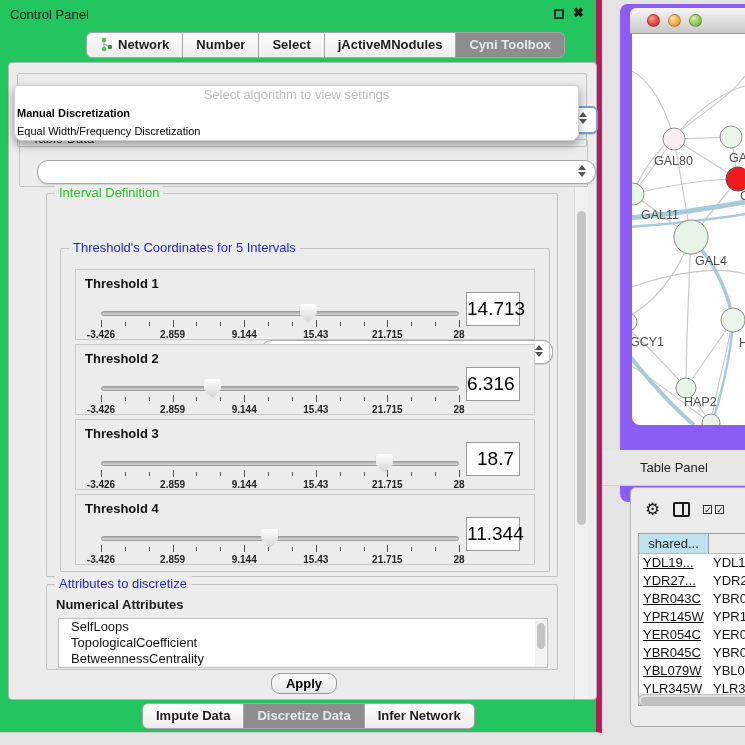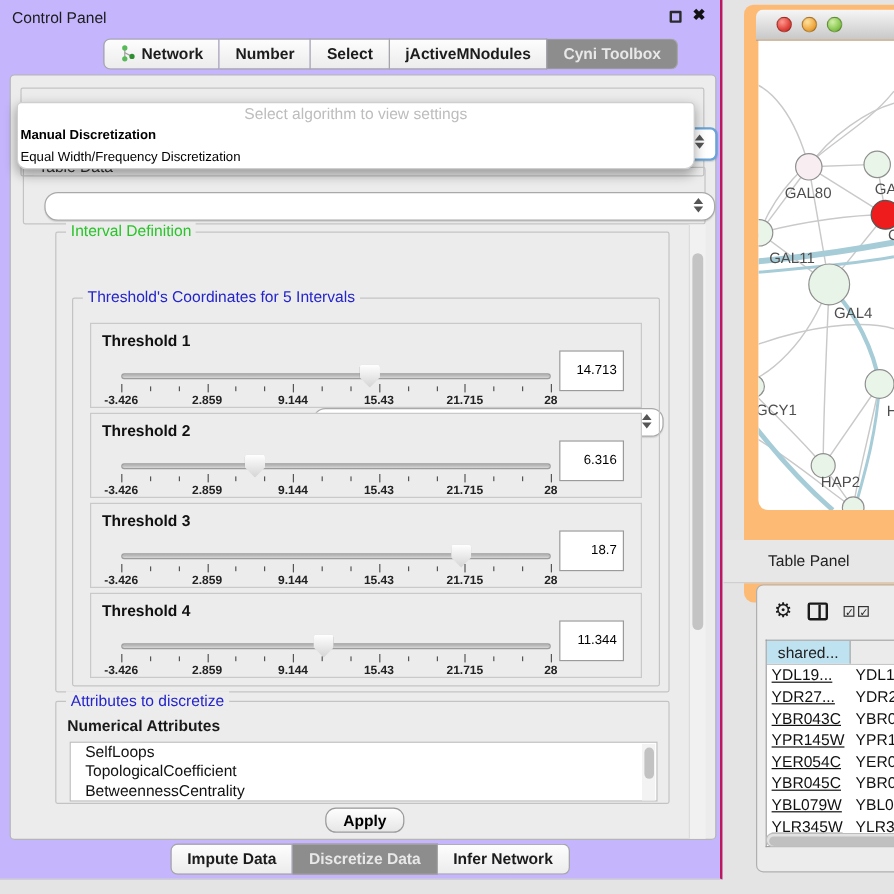--- a/index.html
+++ b/index.html
@@ -1,20 +1,20 @@
 <!DOCTYPE html>
 <html><head>
 <meta charset="utf-8">
 <style>
   * { margin:0; padding:0; box-sizing:border-box; }
   html,body { width:745px; height:745px; overflow:hidden; }
   body { font-family:"Liberation Sans", sans-serif; background:#e4e4e4; position:relative; font-size:13px; color:#1a1a1a; }
 
   
-  .control-panel { position:absolute; left:0; top:0; width:602px; height:733px; background:#c4b5fd; border-right:2px solid #be185d; border-bottom:1px solid #cfcfcf; }
+  .control-panel { position:absolute; left:0; top:0; width:602px; height:733px; background:#22c55e; border-right:6px solid #be185d; border-bottom:1px solid #cfcfcf; }
   .cp-titlebar { position:absolute; left:0; top:0; width:100%; height:28px; }
   .cp-title { position:absolute; left:10px; top:7px; font-size:13px; color:#1c1c1c; }
   .float-btn { position:absolute; right:32px; top:9px; width:10px; height:10px; border:2px solid #2b2b2b; border-radius:1px; cursor:pointer; }
   .close-btn { position:absolute; right:12px; top:5px; font-size:13px; font-weight:bold; color:#111; cursor:pointer; }
 
   .tab-row { position:absolute; display:flex; }
   .cp-tabs { left:86px; top:32px; }
   .tab { padding:4px 13px 5px; background:linear-gradient(#fdfdfd,#ececec); border:1px solid #a6a6a6; border-left:none; font-size:13px; font-weight:bold; color:#1c1c1c; display:flex; align-items:center; gap:5px; cursor:pointer; white-space:nowrap; }
   .tab:first-child { border-left:1px solid #a6a6a6; border-radius:6px 0 0 6px; }
   .tab:last-child { border-radius:0 6px 6px 0; }
@@ -55,37 +55,37 @@
   .threshold-panel { position:absolute; left:14px; width:460px; height:71px; background:#ececec; border:1px solid #c9c9c9; }
   .tp-label { position:absolute; left:9px; top:6px; font-weight:bold; font-size:13px; color:#111; }
   .slider { position:absolute; left:25px; top:33px; width:358px; height:36px; cursor:pointer; }
   .slider-track { position:absolute; left:0; top:8px; width:100%; height:5px; border-radius:3px; background:linear-gradient(#adadad,#d6d6d6); border:1px solid #9c9c9c; }
   .slider-thumb { position:absolute; top:1px; width:17px; height:19px; margin-left:-8px; background:linear-gradient(#ffffff,#d4d4d4); clip-path:polygon(8% 0,92% 0,100% 12%,100% 55%,50% 100%,0 55%,0 12%); filter:drop-shadow(0 0 1px #777); cursor:grab; }
   .slider-scale { position:absolute; left:0; top:17px; width:100%; height:8px; }
   .tick { position:absolute; top:2px; width:1px; height:4px; background:#555; }
   .tick.major { top:0; height:7px; }
   .tick-labels { position:absolute; left:0; top:26px; width:100%; height:11px; }
   .tick-label { position:absolute; transform:translateX(-50%); font-size:10px; font-weight:bold; color:#222; white-space:nowrap; }
-  .value-box { position:absolute; right:14px; top:22px; width:54px; height:34px; background:#fff; border:1px solid #9a9a9a; font-size:11px; text-align:right; line-height:32px; padding-right:5px; color:#000; }
+  .value-box { position:absolute; right:14px; top:22px; width:54px; height:34px; background:#fff; border:1px solid #9a9a9a; font-size:19px; text-align:right; line-height:32px; padding-right:5px; color:#000; }
 
   .attrs-subtitle { position:absolute; left:9px; top:12px; font-weight:bold; font-size:13px; }
   .attr-list { position:absolute; left:11px; top:33px; width:490px; height:50px; background:#fff; border:1px solid #bdbdbd; overflow:hidden; }
   .attr-item { height:16px; line-height:16px; padding-left:12px; font-size:13px; color:#111; cursor:pointer; }
   .attr-scroll { position:absolute; right:1px; top:1px; width:11px; height:48px; background:#f3f3f3; }
   .attr-thumb { position:absolute; left:1.5px; top:3px; width:8px; height:26px; background:#c2c2c2; border-radius:4px; }
 
   .apply-btn { position:absolute; left:262px; top:610px; width:66px; height:21px; background:linear-gradient(#fefefe,#e6e6e6); border:1px solid #9a9a9a; border-radius:9px; font-size:13px; font-weight:bold; text-align:center; line-height:19px; cursor:pointer; }
 
   .cp-vscroll { position:absolute; right:8px; top:124px; width:14px; height:512px; background:#f1f1f1; border-left:1px solid #dcdcdc; }
   .cp-vthumb { position:absolute; left:2px; top:24px; width:9px; height:314px; background:#c4c4c4; border-radius:5px; }
 
   .cp-bottom-tabs { left:142px; top:703px; }
 
   
-  .net-window { position:absolute; left:620px; top:4px; width:125px; height:498px; background:#fdba74; border-radius:8px 0 0 8px; }
+  .net-window { position:absolute; left:620px; top:4px; width:125px; height:498px; background:#8b5cf6; border-radius:8px 0 0 8px; }
   .net-titlebar { position:absolute; left:10px; top:4px; width:115px; height:26px; border-radius:6px 0 0 0; background:linear-gradient(#f6f6f6,#c8c8c8); border-bottom:1px solid #9b9b9b; display:flex; align-items:center; gap:8px; padding-left:17px; }
   .tl { width:13px; height:13px; border-radius:50%; border:1px solid rgba(0,0,0,.25); cursor:pointer; }
   .tl-red { background:radial-gradient(circle at 35% 30%, #ff9a90, #e0443c 60%, #b5251f); }
   .tl-yellow { background:radial-gradient(circle at 35% 30%, #ffe2a0, #efa941 60%, #c67f17); }
   .tl-green { background:radial-gradient(circle at 35% 30%, #d2f0a8, #8bc953 60%, #5f9a2c); }
   .net-canvas { position:absolute; left:12px; top:30px; width:113px; height:391px; background:#fff; border-radius:0 0 0 8px; overflow:hidden; }
   .net-canvas svg { display:block; }
 
   
   .table-panel-bar { position:absolute; left:603px; top:450px; width:142px; height:36px; background:#e7e7e7; border-bottom:1px solid #cfcfcf; }

